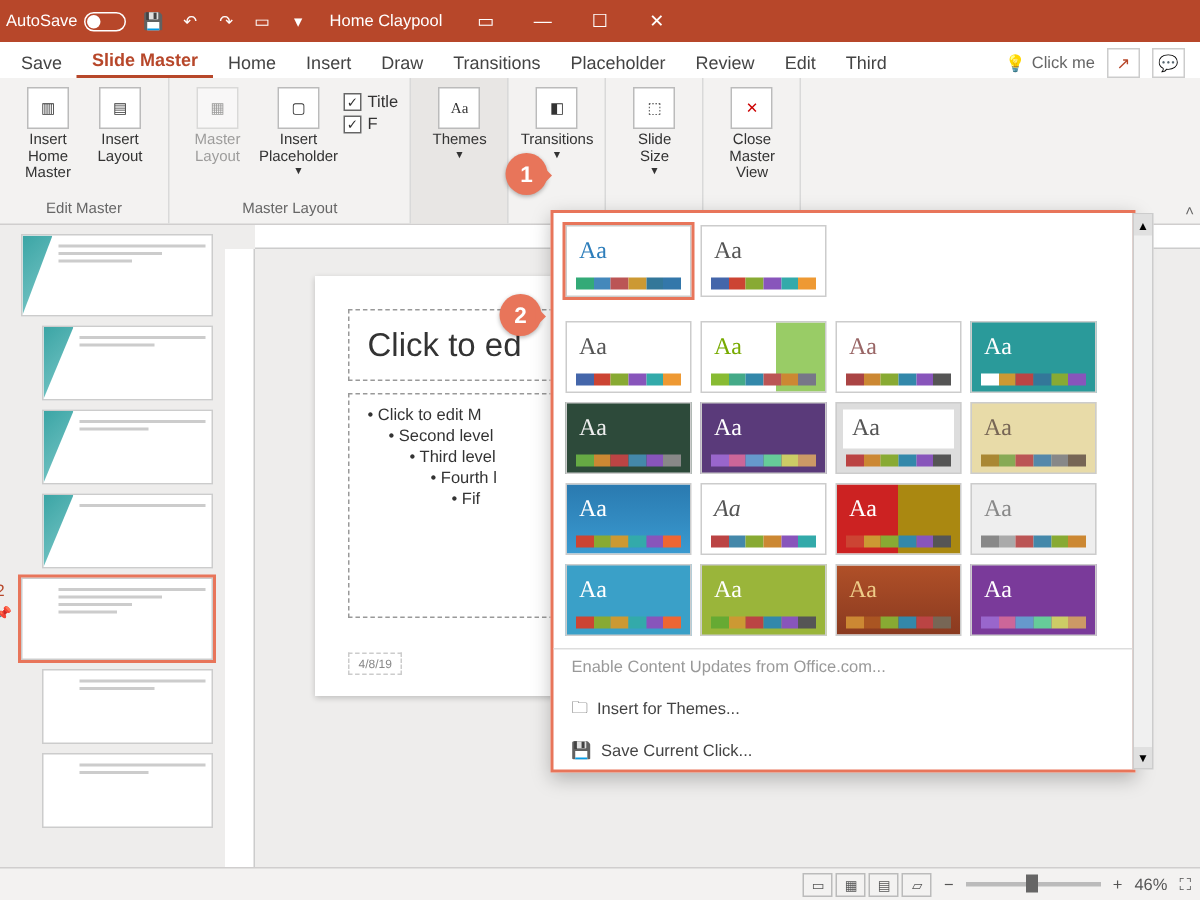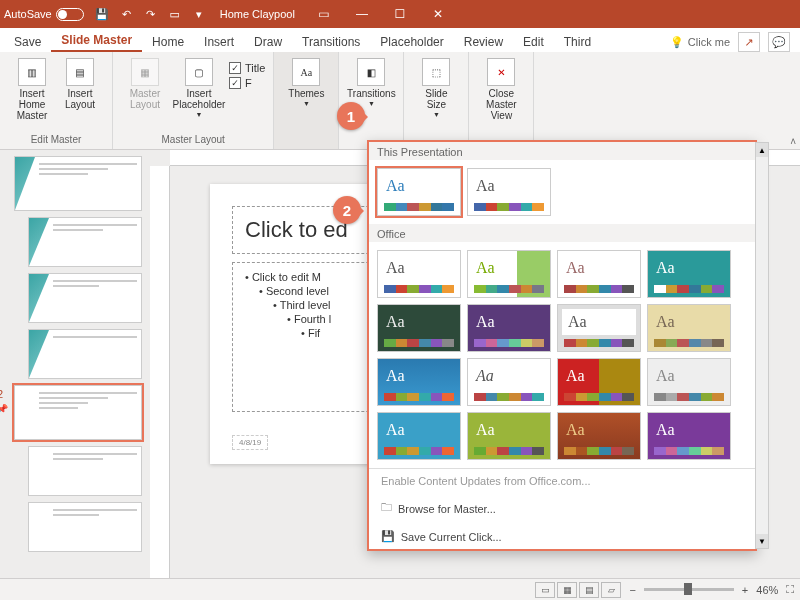--- a/index.html
+++ b/index.html
@@ -281,21 +281,20 @@
   <span>46%</span>
   <span>⛶</span>
 </div>
 
 <div class="theme-flyout">
   <div class="fly-scroll">
     <div class="fly-scroll-up">▲</div>
     <div style="flex:1"></div>
     <div class="fly-scroll-dn" style="position:absolute;bottom:0;width:100%">▼</div>
   </div>
-  <div class="fly-section">This Presentation</div>
   <div class="fly-grid">
     <div class="theme-card sel">
         <div class="tc-aa" style="color:#2e7ebb">Aa</div>
         <div class="tc-swat">
           <span style="background:#3a7"></span>
           <span style="background:#48b"></span>
           <span style="background:#b55"></span>
           <span style="background:#c93"></span>
           <span style="background:#379"></span>
           <span style="background:#37a"></span>
@@ -306,21 +305,20 @@
         <div class="tc-swat">
           <span style="background:#46a"></span>
           <span style="background:#c43"></span>
           <span style="background:#8a3"></span>
           <span style="background:#85b"></span>
           <span style="background:#3aa"></span>
           <span style="background:#e93"></span>
         </div>
       </div>
   </div>
-  <div class="fly-section">Office</div>
   <div class="fly-grid">
     <div class="theme-card">
         <div class="tc-aa" style="color:#555">Aa</div>
         <div class="tc-swat">
           <span style="background:#46a"></span>
           <span style="background:#c43"></span>
           <span style="background:#8a3"></span>
           <span style="background:#85b"></span>
           <span style="background:#3aa"></span>
           <span style="background:#e93"></span>
@@ -489,21 +487,21 @@
           <span style="background:#6c9"></span>
           <span style="background:#cc6"></span>
           <span style="background:#c96"></span>
         </div>
       </div>
   </div>
   <div class="fly-footer">
     <div class="muted">Enable Content Updates from Office.com...</div>
     <div>
         <span>🗀</span>
-        <span>Browse for Master...</span>
+        <span>Insert for Themes...</span>
       </div>
     <div>
         <span>💾</span>
         <span>Save Current Click...</span>
       </div>
   </div>
 </div>
 
 <div class="callout c1">
     <span>1</span>

